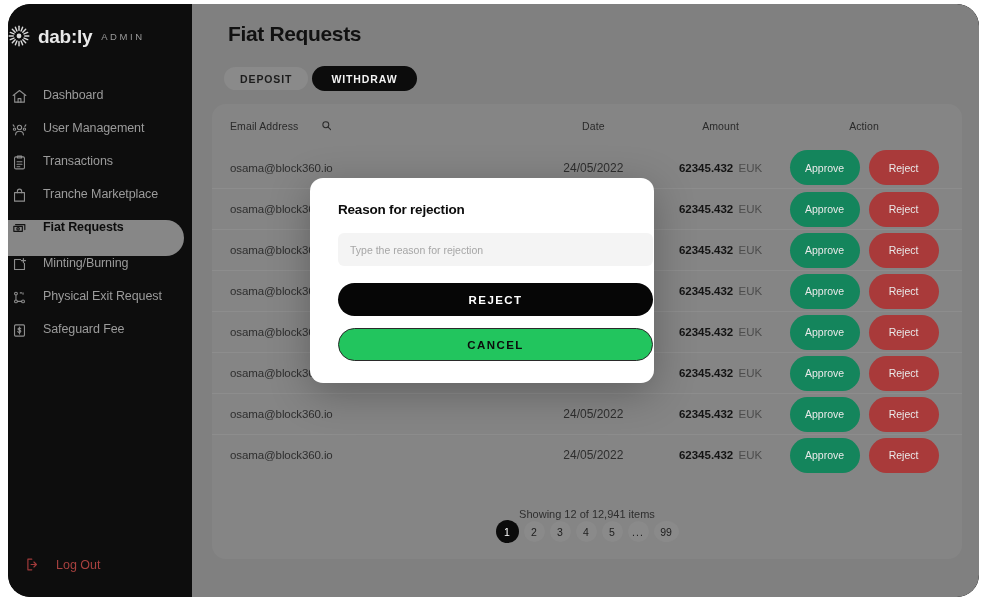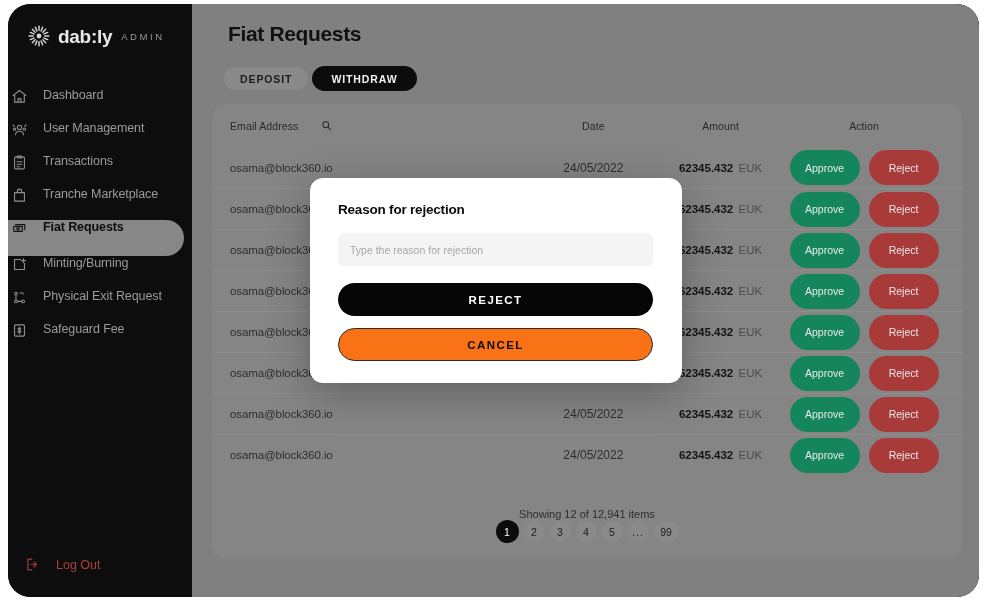--- a/index.html
+++ b/index.html
@@ -37,21 +37,21 @@
     left: 0;
     top: 0;
     width: 184px;
     height: 593px;
     background: #0d0d0d;
     border-radius: 22px 0 0 22px;
   }
 
   .brand {
     position: absolute;
-    left: 20px;
+    left: 0;
     top: 16px;
     display: flex;
     align-items: center;
     height: 32px;
   }
   .brand-mark {
     width: 22px; height: 22px;
     margin-right: 8px;
     flex: 0 0 auto;
     color: #d8d8d8;
@@ -286,21 +286,21 @@
   .overlay {
     position: absolute;
     left: 0; top: 0;
     width: 971px; height: 593px;
     pointer-events: none;
   }
   .modal {
     position: absolute;
     left: 302px;
     top: 174px;
-    width: 372px;
+    width: 344px;
     height: 205px;
     background: #ffffff;
     border-radius: 13px;
     box-shadow: 0 10px 40px rgba(0,0,0,0.28);
     pointer-events: auto;
   }
   .modal-title {
     position: absolute;
     left: 28px;
     top: 24px;
@@ -342,21 +342,21 @@
     justify-content: center;
   }
   .modal-reject {
     top: 105px;
     background: #060606;
     color: #ffffff;
     border: none;
   }
   .modal-cancel {
     top: 150px;
-    background: #f97316;
+    background: #22c55e;
     color: #0c0c0c;
     border: 1.2px solid #2a2a2a;
   }
 </style>
 </head>
 <body>
 
 <div id="app">
   <div class="window">
 

